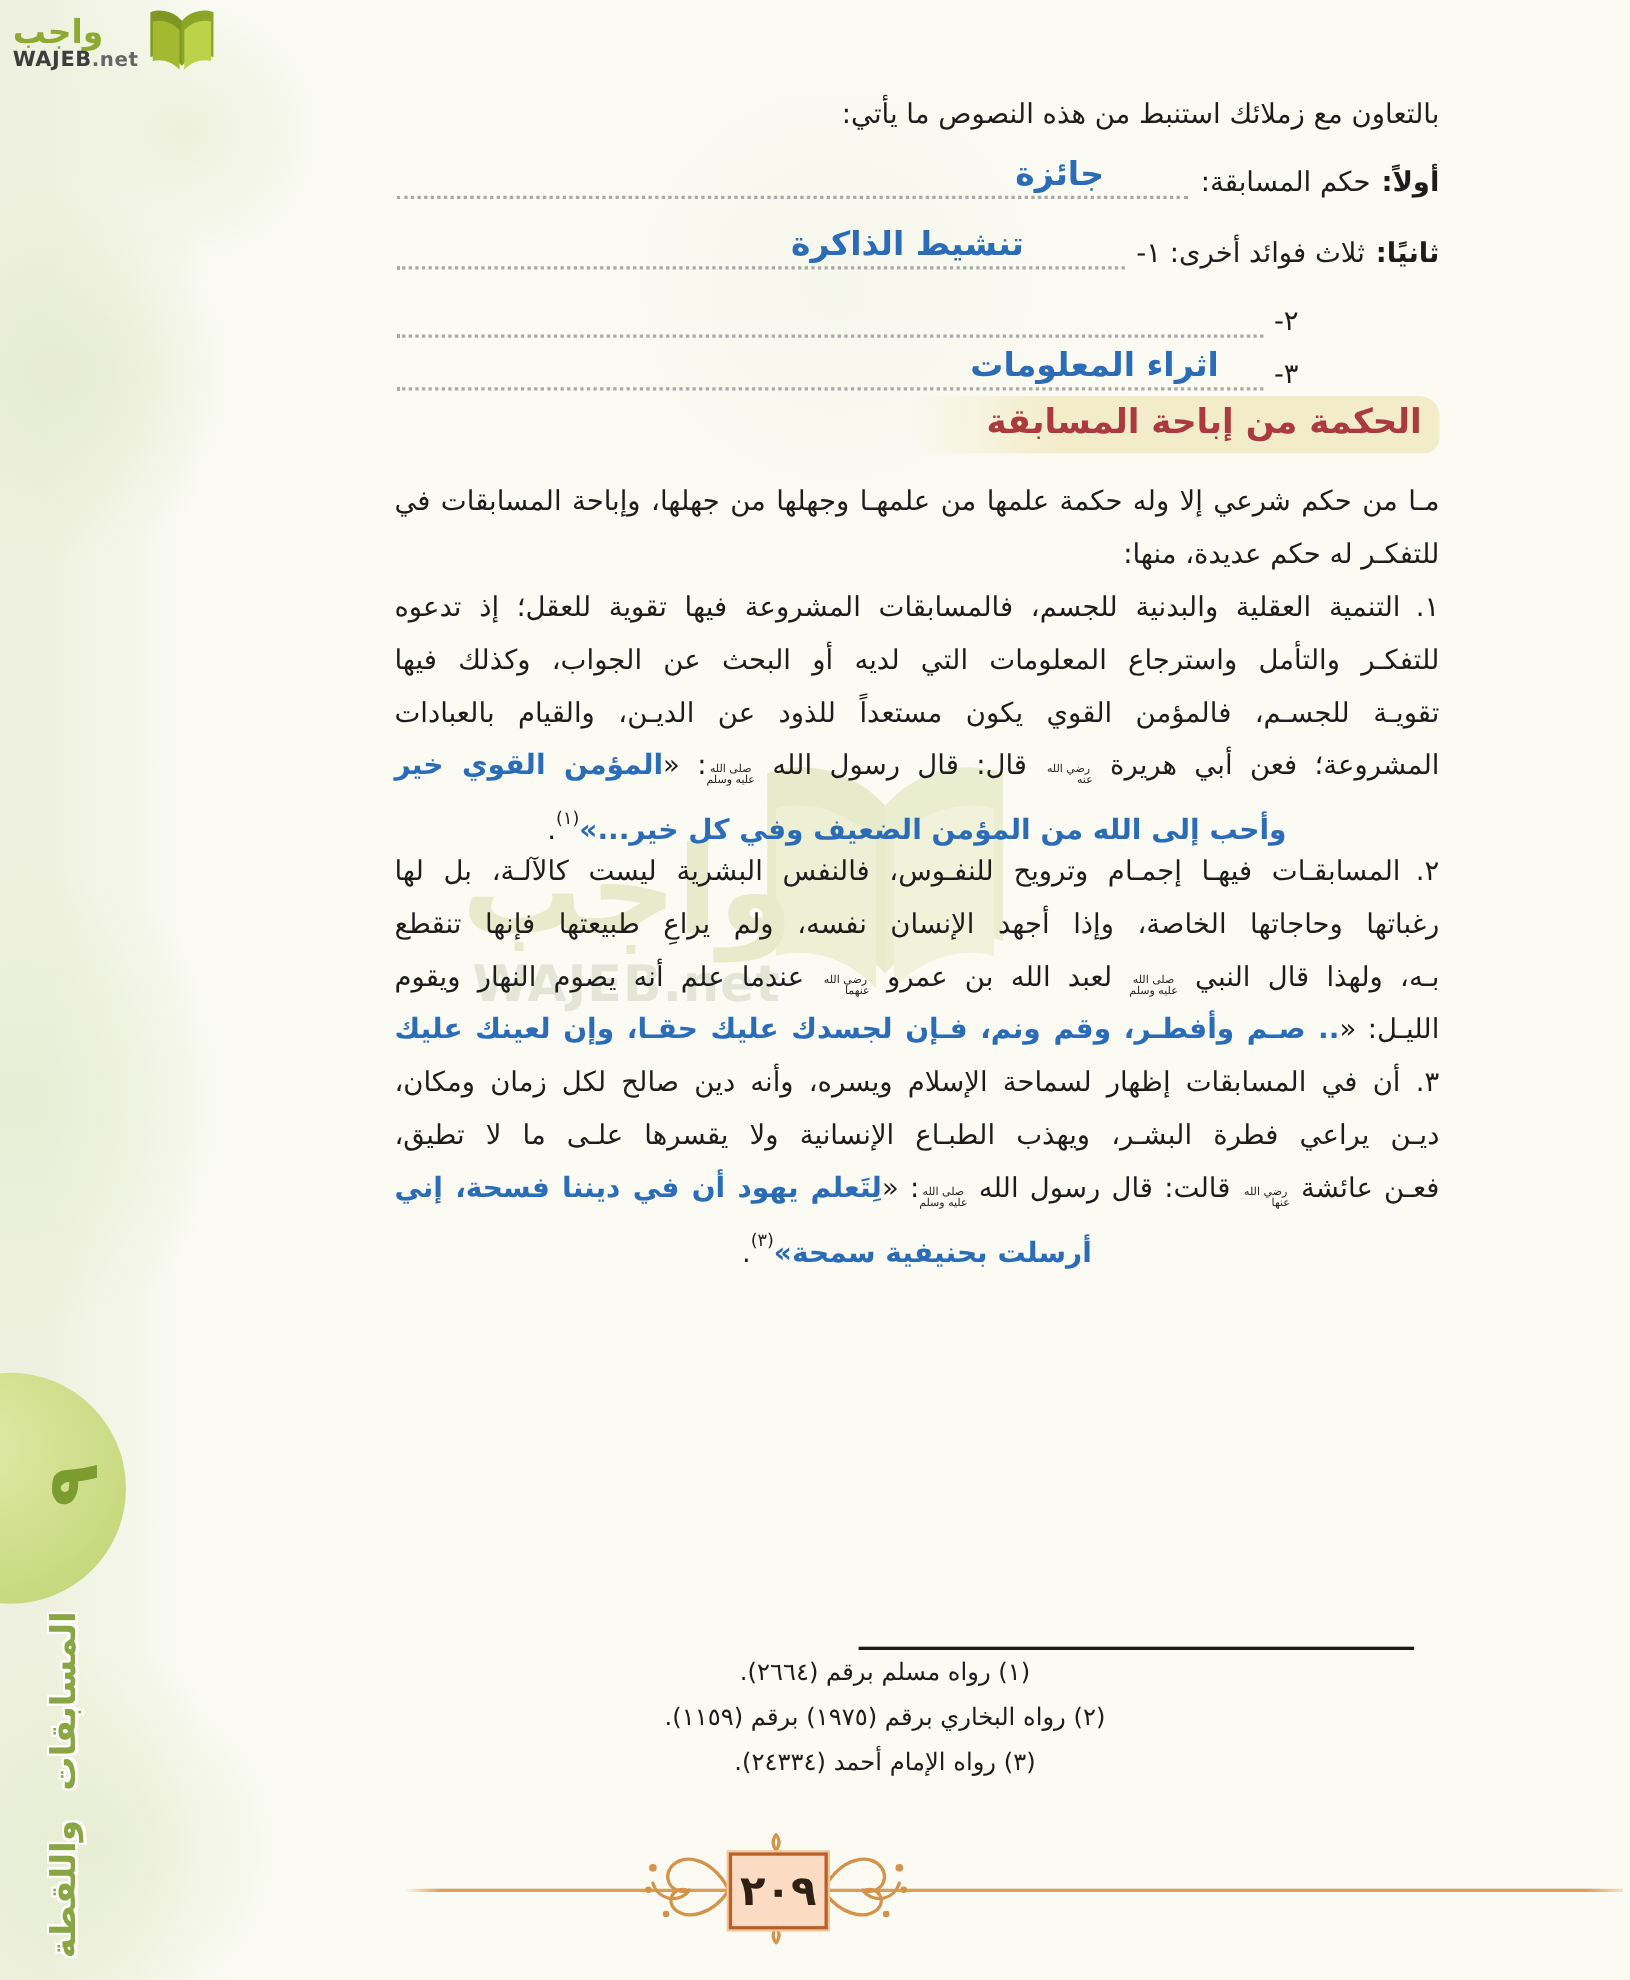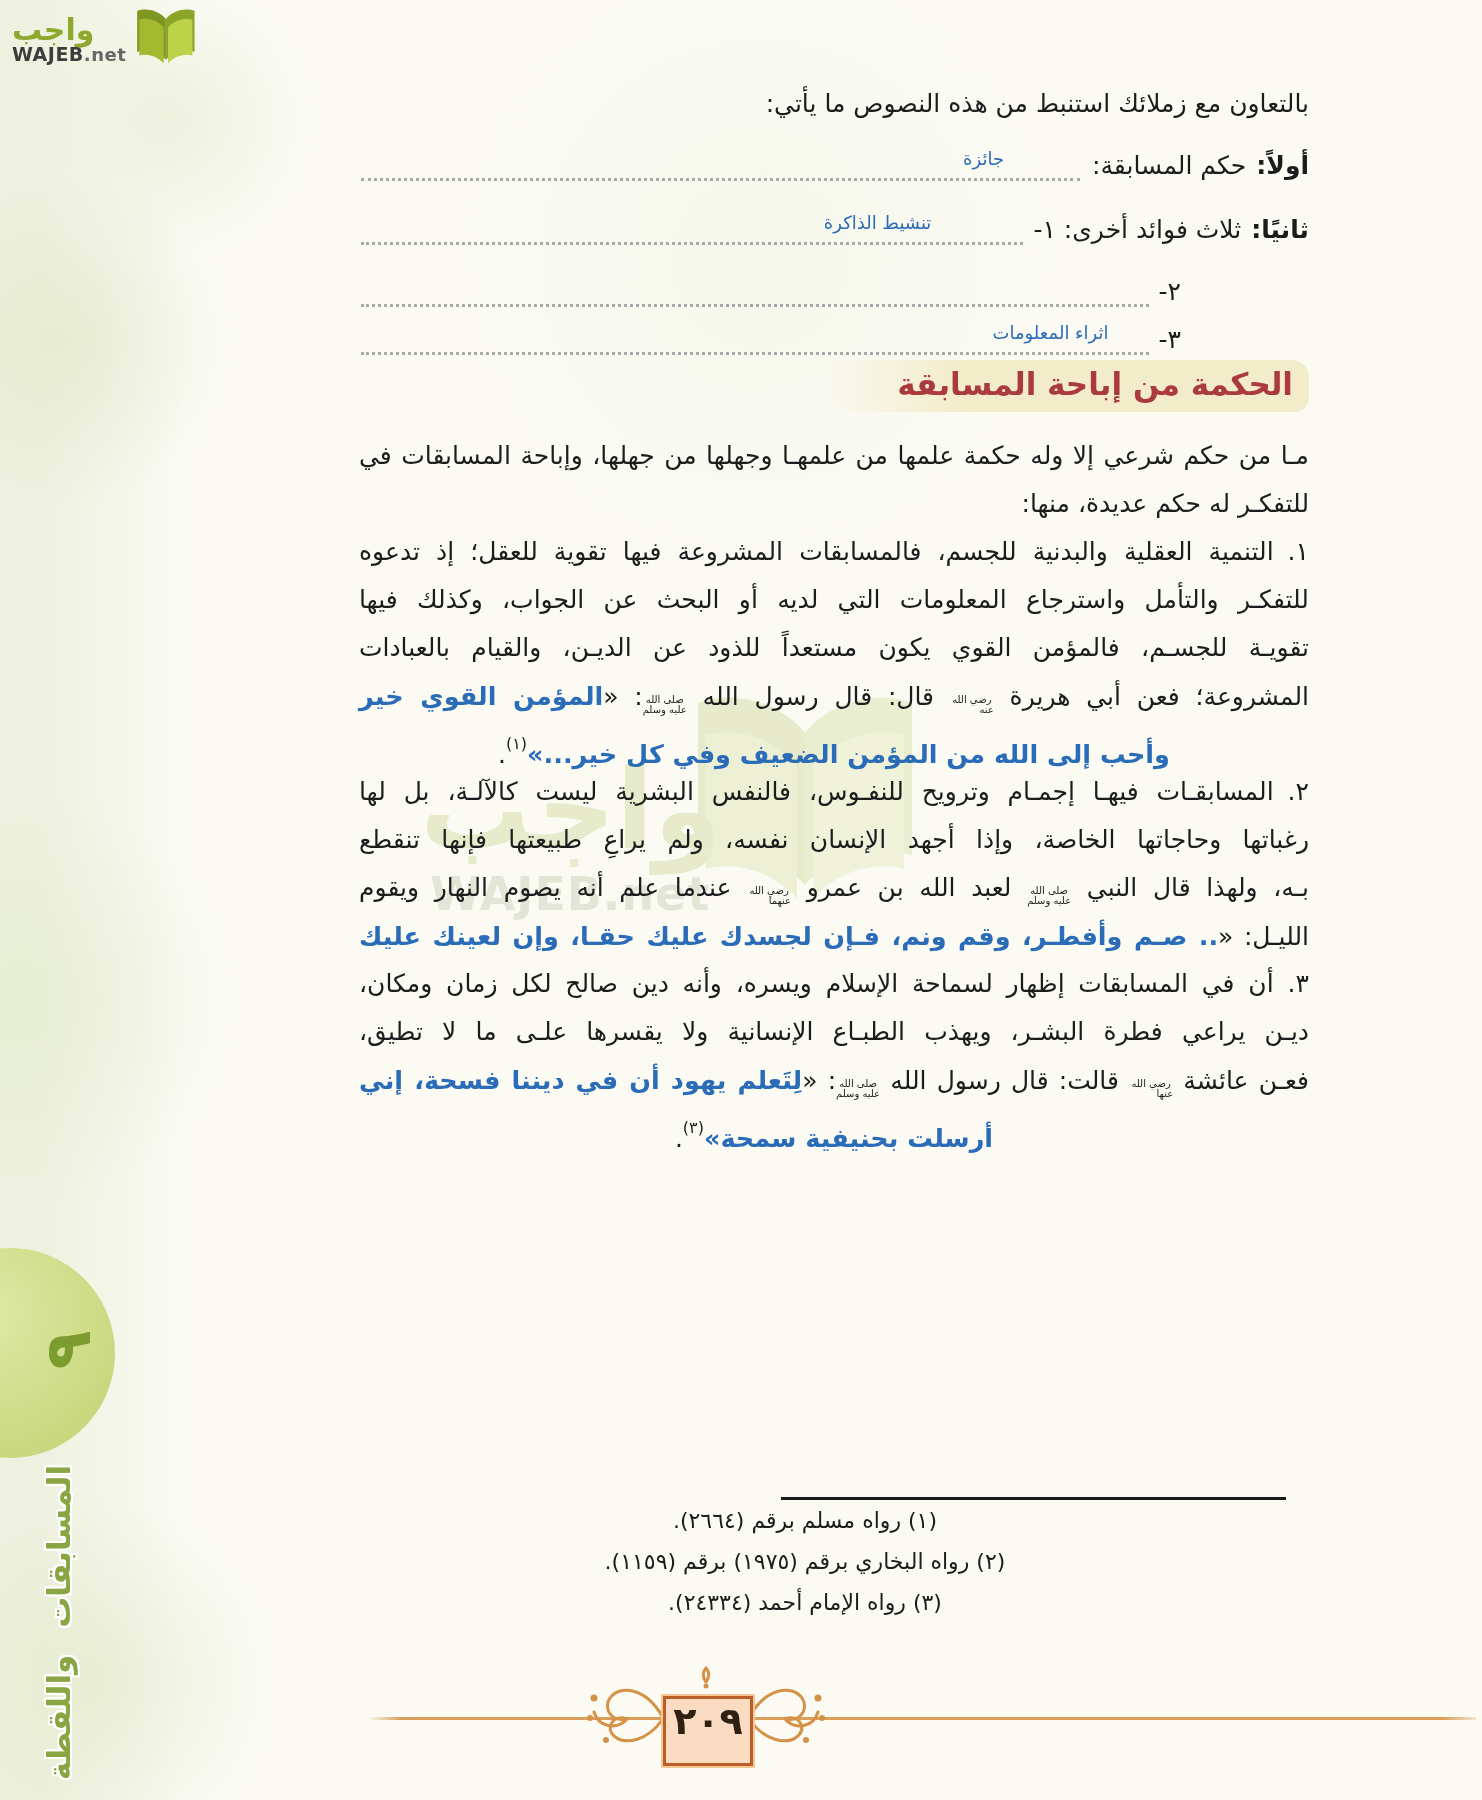--- a/index.html
+++ b/index.html
@@ -42,21 +42,21 @@
   .main { position:absolute; left:359px; top:0; width:950px; height:1784px; font-size:25px; }
   .abs { position:absolute; right:0; left:0; }
   .act-intro { top:80px; height:48px; line-height:48px; text-align:right; }
   .act-row { height:48px; line-height:48px; display:flex; align-items:stretch; }
   .r1 { top:142px; } .r2 { top:206px; } .r3 { top:268px; padding-right:128px; } .r4 { top:316px; padding-right:128px; }
   .lbl { font-weight:bold; margin-left:10px; white-space:nowrap; }
   .qtext { white-space:nowrap; margin-left:8px; }
   .rnum { white-space:nowrap; margin-left:6px; }
   .dotfill { flex:1; position:relative; }
   .dotline { position:absolute; left:2px; right:4px; bottom:9px; border-bottom:3px dotted #a9a9a9; }
-  .ans { position:absolute; bottom:7px; color:#2b6cb8; font-weight:normal; font-size:18px; white-space:nowrap; }
+  .ans { position:absolute; bottom:7px; color:#2b6cb8; font-weight:bold; font-size:30px; white-space:nowrap; }
   .ans-1 { right:80px; } .ans-2 { right:96px; } .ans-3 { right:26px; } .ans-4 { right:44px; }
   
   .sec-head { top:360px; height:62px; text-align:right; }
   .hl { display:inline-block; padding:6px 16px 10px 70px; border-radius:10px 18px 14px 26px;
         background:linear-gradient(to left, #f3ecc9 0%, #f3ecc9 72%, rgba(243,236,201,0) 100%); }
   .hl-title { font-size:31px; font-weight:bold; color:#ab3a3f; }
   
   .tline { height:48px; line-height:48px; white-space:nowrap; }
   .just { text-align:justify; text-align-last:justify; }
   .rright { text-align:right; }
@@ -71,21 +71,21 @@
   .footnotes { top:1497px; }
   .fn-sep { width:505px; height:3px; background:#1b1b1b; margin-right:23px; margin-left:auto; }
   .fn-row { padding-right:58px; font-size:22px; line-height:41px; text-align:center; }
   .footnotes .fn-row:first-of-type { margin-top:12px; }
   
   .orn-line { position:absolute; top:1717px; left:368px; right:6px; height:2.5px;
       background:linear-gradient(to right, rgba(217,160,92,0), #d9a05c 3%, #d9a05c 97%, rgba(217,160,92,.25)); }
   .orn { position:absolute; left:586px; top:1666px; width:240px; height:102px; }
   .orn svg { position:absolute; left:0; top:0; }
   .pg-box { position:absolute; left:77px; top:18px; width:84px; height:64px; background:#fbdcc3; border:3px solid #bb5f28;
-      box-shadow:0 0 0 2px #f6c896; display:flex; align-items:flex-start; justify-content:center;margin-top:12px; }
+      box-shadow:0 0 0 2px #f6c896; display:flex; align-items:center; justify-content:center; }
   .pg-num { font-size:38px; font-weight:bold; color:#2e2012; }
 </style>
 </head>
 <body>
 
 <div class="page">
 
   <div class="logo">
     <svg class="book-svg" width="82" height="70" viewBox="0 0 100 84">
       <path d="M50 14 C40 2 22 -2 10 3 L10 60 C22 55 40 59 50 71 Z" fill="#7d9722"></path>

